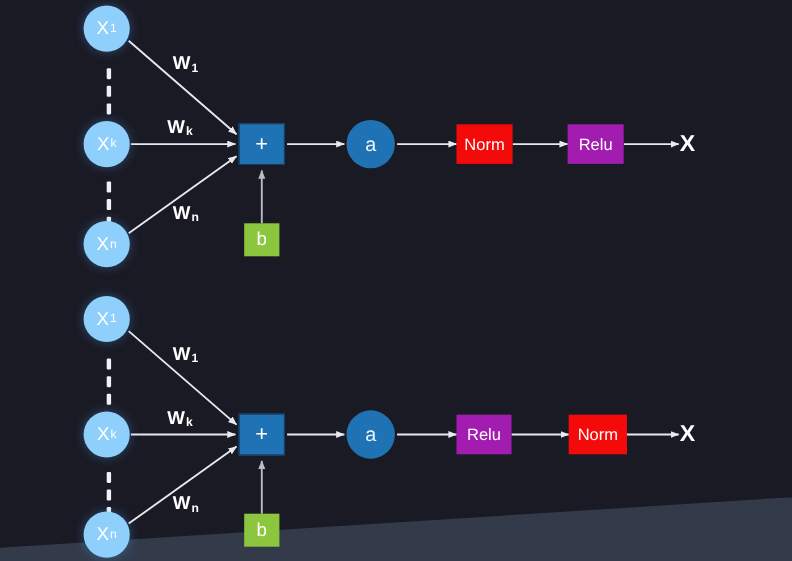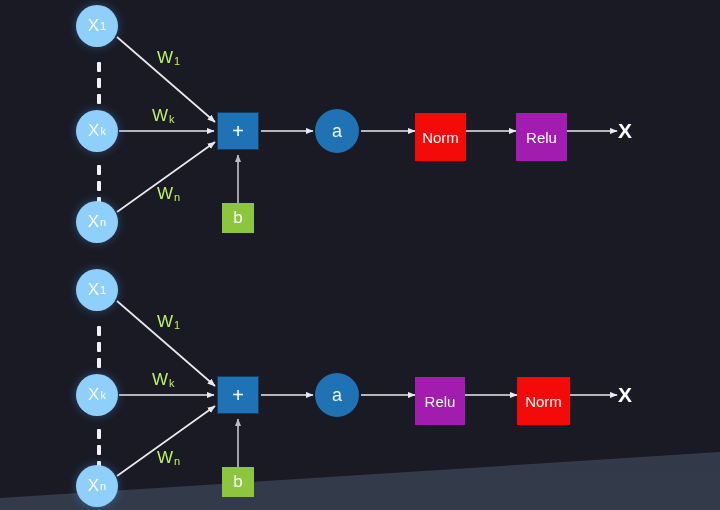--- a/index.html
+++ b/index.html
@@ -36,25 +36,25 @@
     background:#1f73b5;color:#eaf4fd;font-size:18px;
   }
   .sq-plus{
     width:42px;height:38px;background:#1f73b5;color:#ffffff;
     font-size:20px;border:1px solid #123d63;
   }
   .sq-b{
     width:32px;height:30px;background:#8cc63f;color:#ffffff;font-size:17px;
   }
   .sq-op{
-    height:48px;color:#ffffff;font-size:15px;
+    height:36px;color:#ffffff;font-size:15px;
   }
   .sq-op.blue{background:#a21caf;}
   .sq-op.red{background:#f50a0a;}
-  .lbl{position:absolute;color:#bef264;font-size:17px;white-space:nowrap;}
+  .lbl{position:absolute;color:#ffffff;font-size:17px;white-space:nowrap;font-weight:bold;}
   .outX{position:absolute;color:#ffffff;font-size:21px;font-weight:600;}
   .sub{font-size:11px;vertical-align:-2px;padding-left:1px;}
   .dots{position:absolute;display:flex;flex-direction:column;align-items:center;gap:6px;}
   .dots i{display:block;width:4px;height:10px;background:#f0f2f6;border-radius:1px;}
 </style>
 </head>
 <body>
 
 <div id="stage">
 

